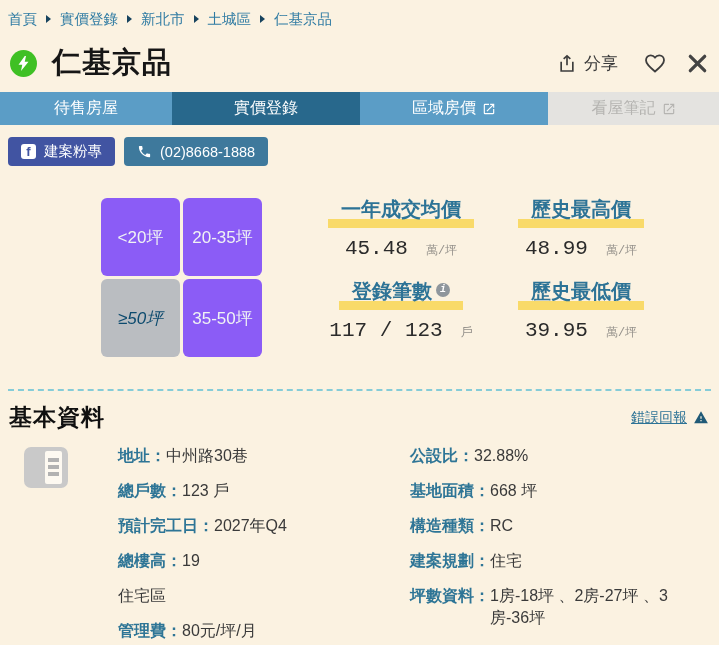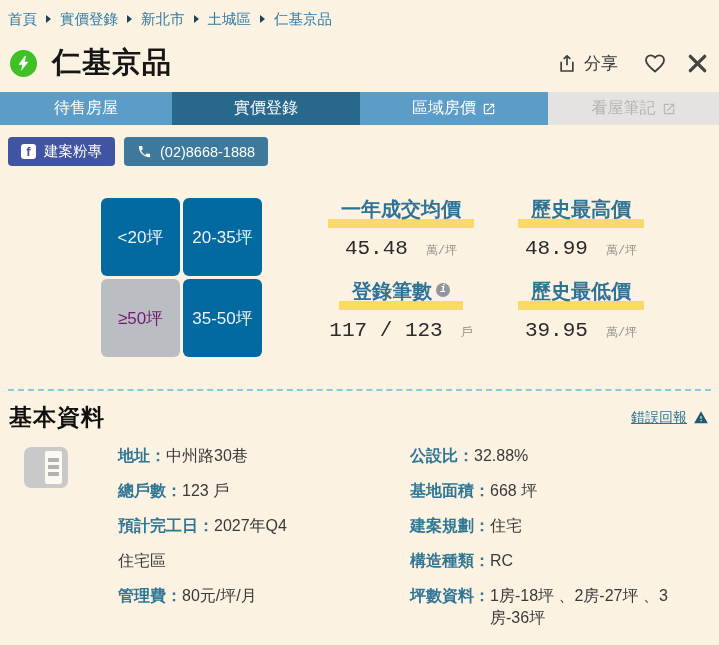--- a/index.html
+++ b/index.html
@@ -72,26 +72,26 @@
     overflow: hidden;
   }
 
   
   .size-grid {
     position: absolute; left: 101px; top: 198px;
     display: grid; grid-template-columns: 79px 79px; grid-template-rows: 78px 78px;
     gap: 3px;
   }
   .size-cell {
-    background: #0369a1; color: #f0f3f4; font-size: 17px;
+    background: #8b5cf6; color: #f0f3f4; font-size: 17px;
     border: none; border-radius: 6px; cursor: pointer;
     display: flex; align-items: center; justify-content: center;
     font-family: inherit;
   }
-  .size-cell.disabled { background: #babdc1; color: #701a75; cursor: default; }
+  .size-cell.disabled { background: #babdc1; color: #0c4a6e; cursor: default; font-style: italic; }
 
   
   .stats {
     position: absolute; left: 311px; top: 196px; width: 360px;
     display: grid; grid-template-columns: 180px 180px; grid-template-rows: 82px 82px; font-family: Liberation Mono, monospace;
   }
   .stat { display: flex; flex-direction: column; align-items: center; }
   .stat-title {
     display: inline-flex; align-items: center; gap: 4px;
     font-size: 20px; font-weight: bold; color: #2d7396;
@@ -315,44 +315,48 @@
     </div>
     <div class="info-row">
       <span class="info-label">總戶數：</span>
       <span class="info-value">123 戶</span>
     </div>
     <div class="info-row">
       <span class="info-label">預計完工日：</span>
       <span class="info-value">2027年Q4</span>
     </div>
     <div class="info-row">
+      <span class="info-label">總樓高：</span>
+      <span class="info-value">19</span>
+    </div>
+    <div class="info-row">
       <span class="info-value">住宅區</span>
     </div>
     <div class="info-row">
       <span class="info-label">管理費：</span>
       <span class="info-value">80元/坪/月</span>
     </div>
   </div>
 
   <div class="info-col info-col-right">
     <div class="info-row">
       <span class="info-label">公設比：</span>
       <span class="info-value">32.88%</span>
     </div>
     <div class="info-row">
       <span class="info-label">基地面積：</span>
       <span class="info-value">668 坪</span>
     </div>
     <div class="info-row">
+      <span class="info-label">構造種類：</span>
+      <span class="info-value">RC</span>
+    </div>
+    <div class="info-row">
       <span class="info-label">建案規劃：</span>
       <span class="info-value">住宅</span>
     </div>
     <div class="info-row">
-      <span class="info-label">構造種類：</span>
-      <span class="info-value">RC</span>
-    </div>
-    <div class="info-row">
       <span class="info-label">坪數資料：</span>
       <span class="info-value">1房-18坪 、2房-27坪 、3房-36坪</span>
     </div>
   </div>
 
 </div>
 
 </body></html>

